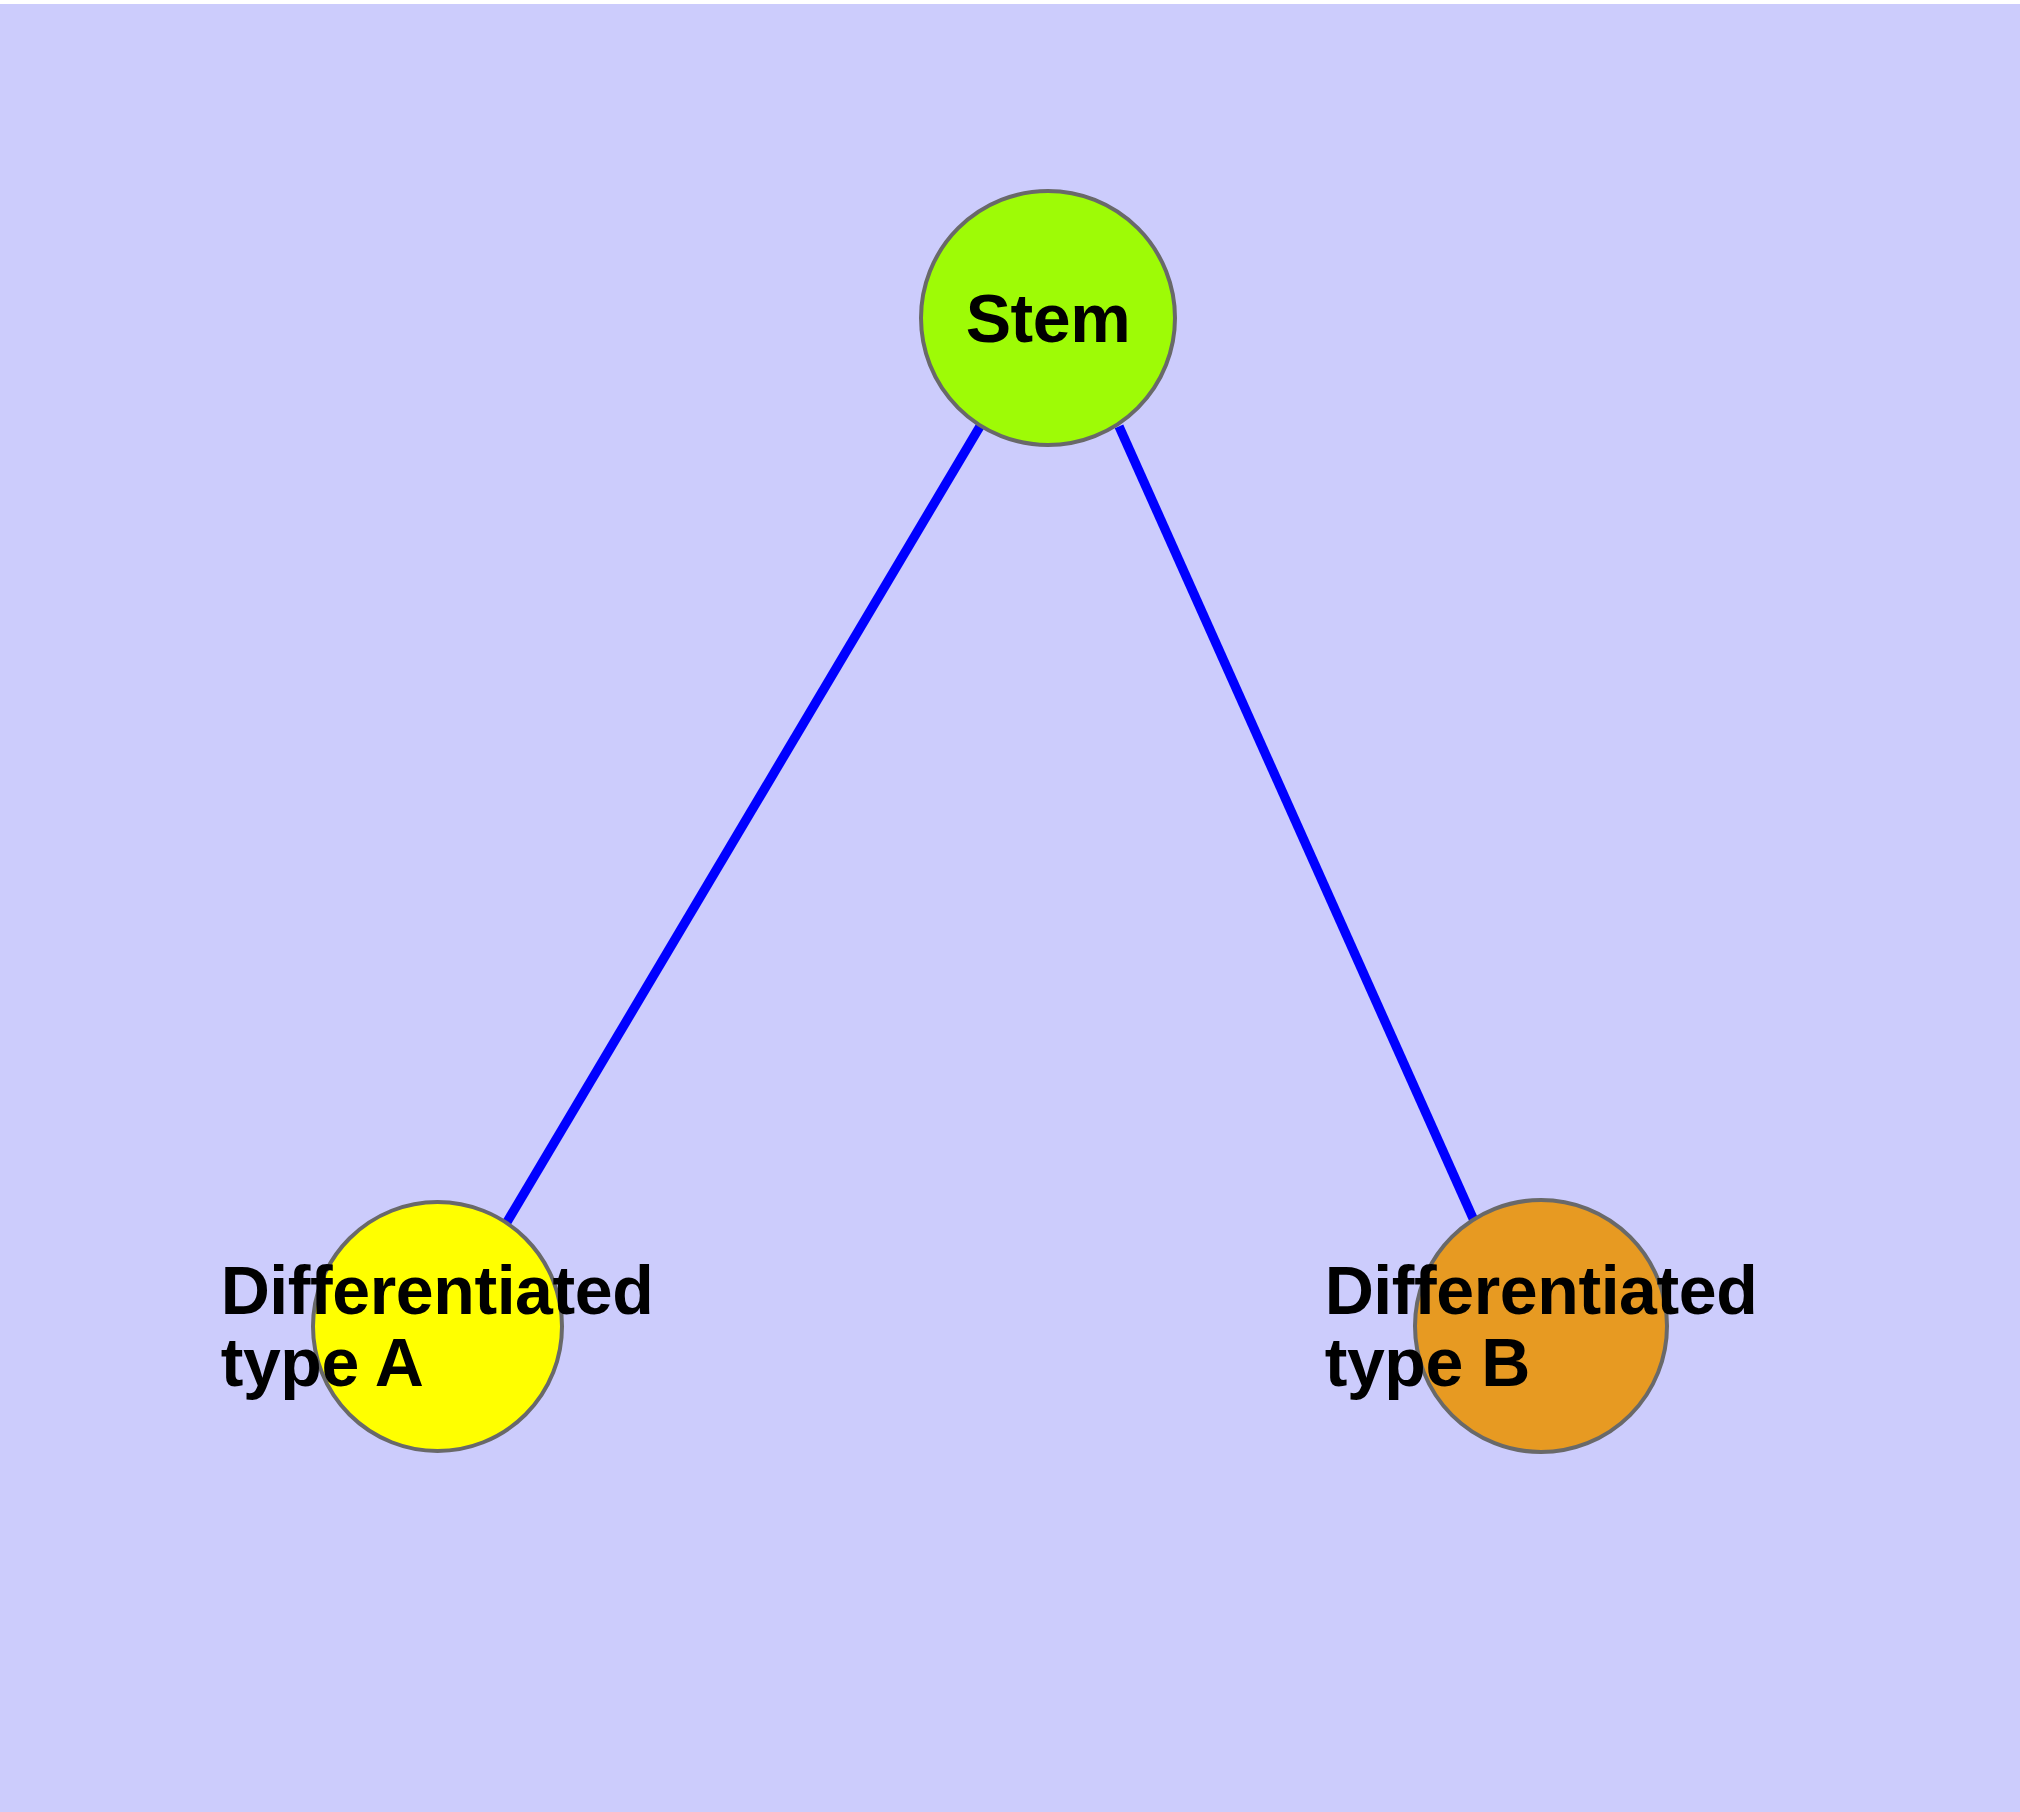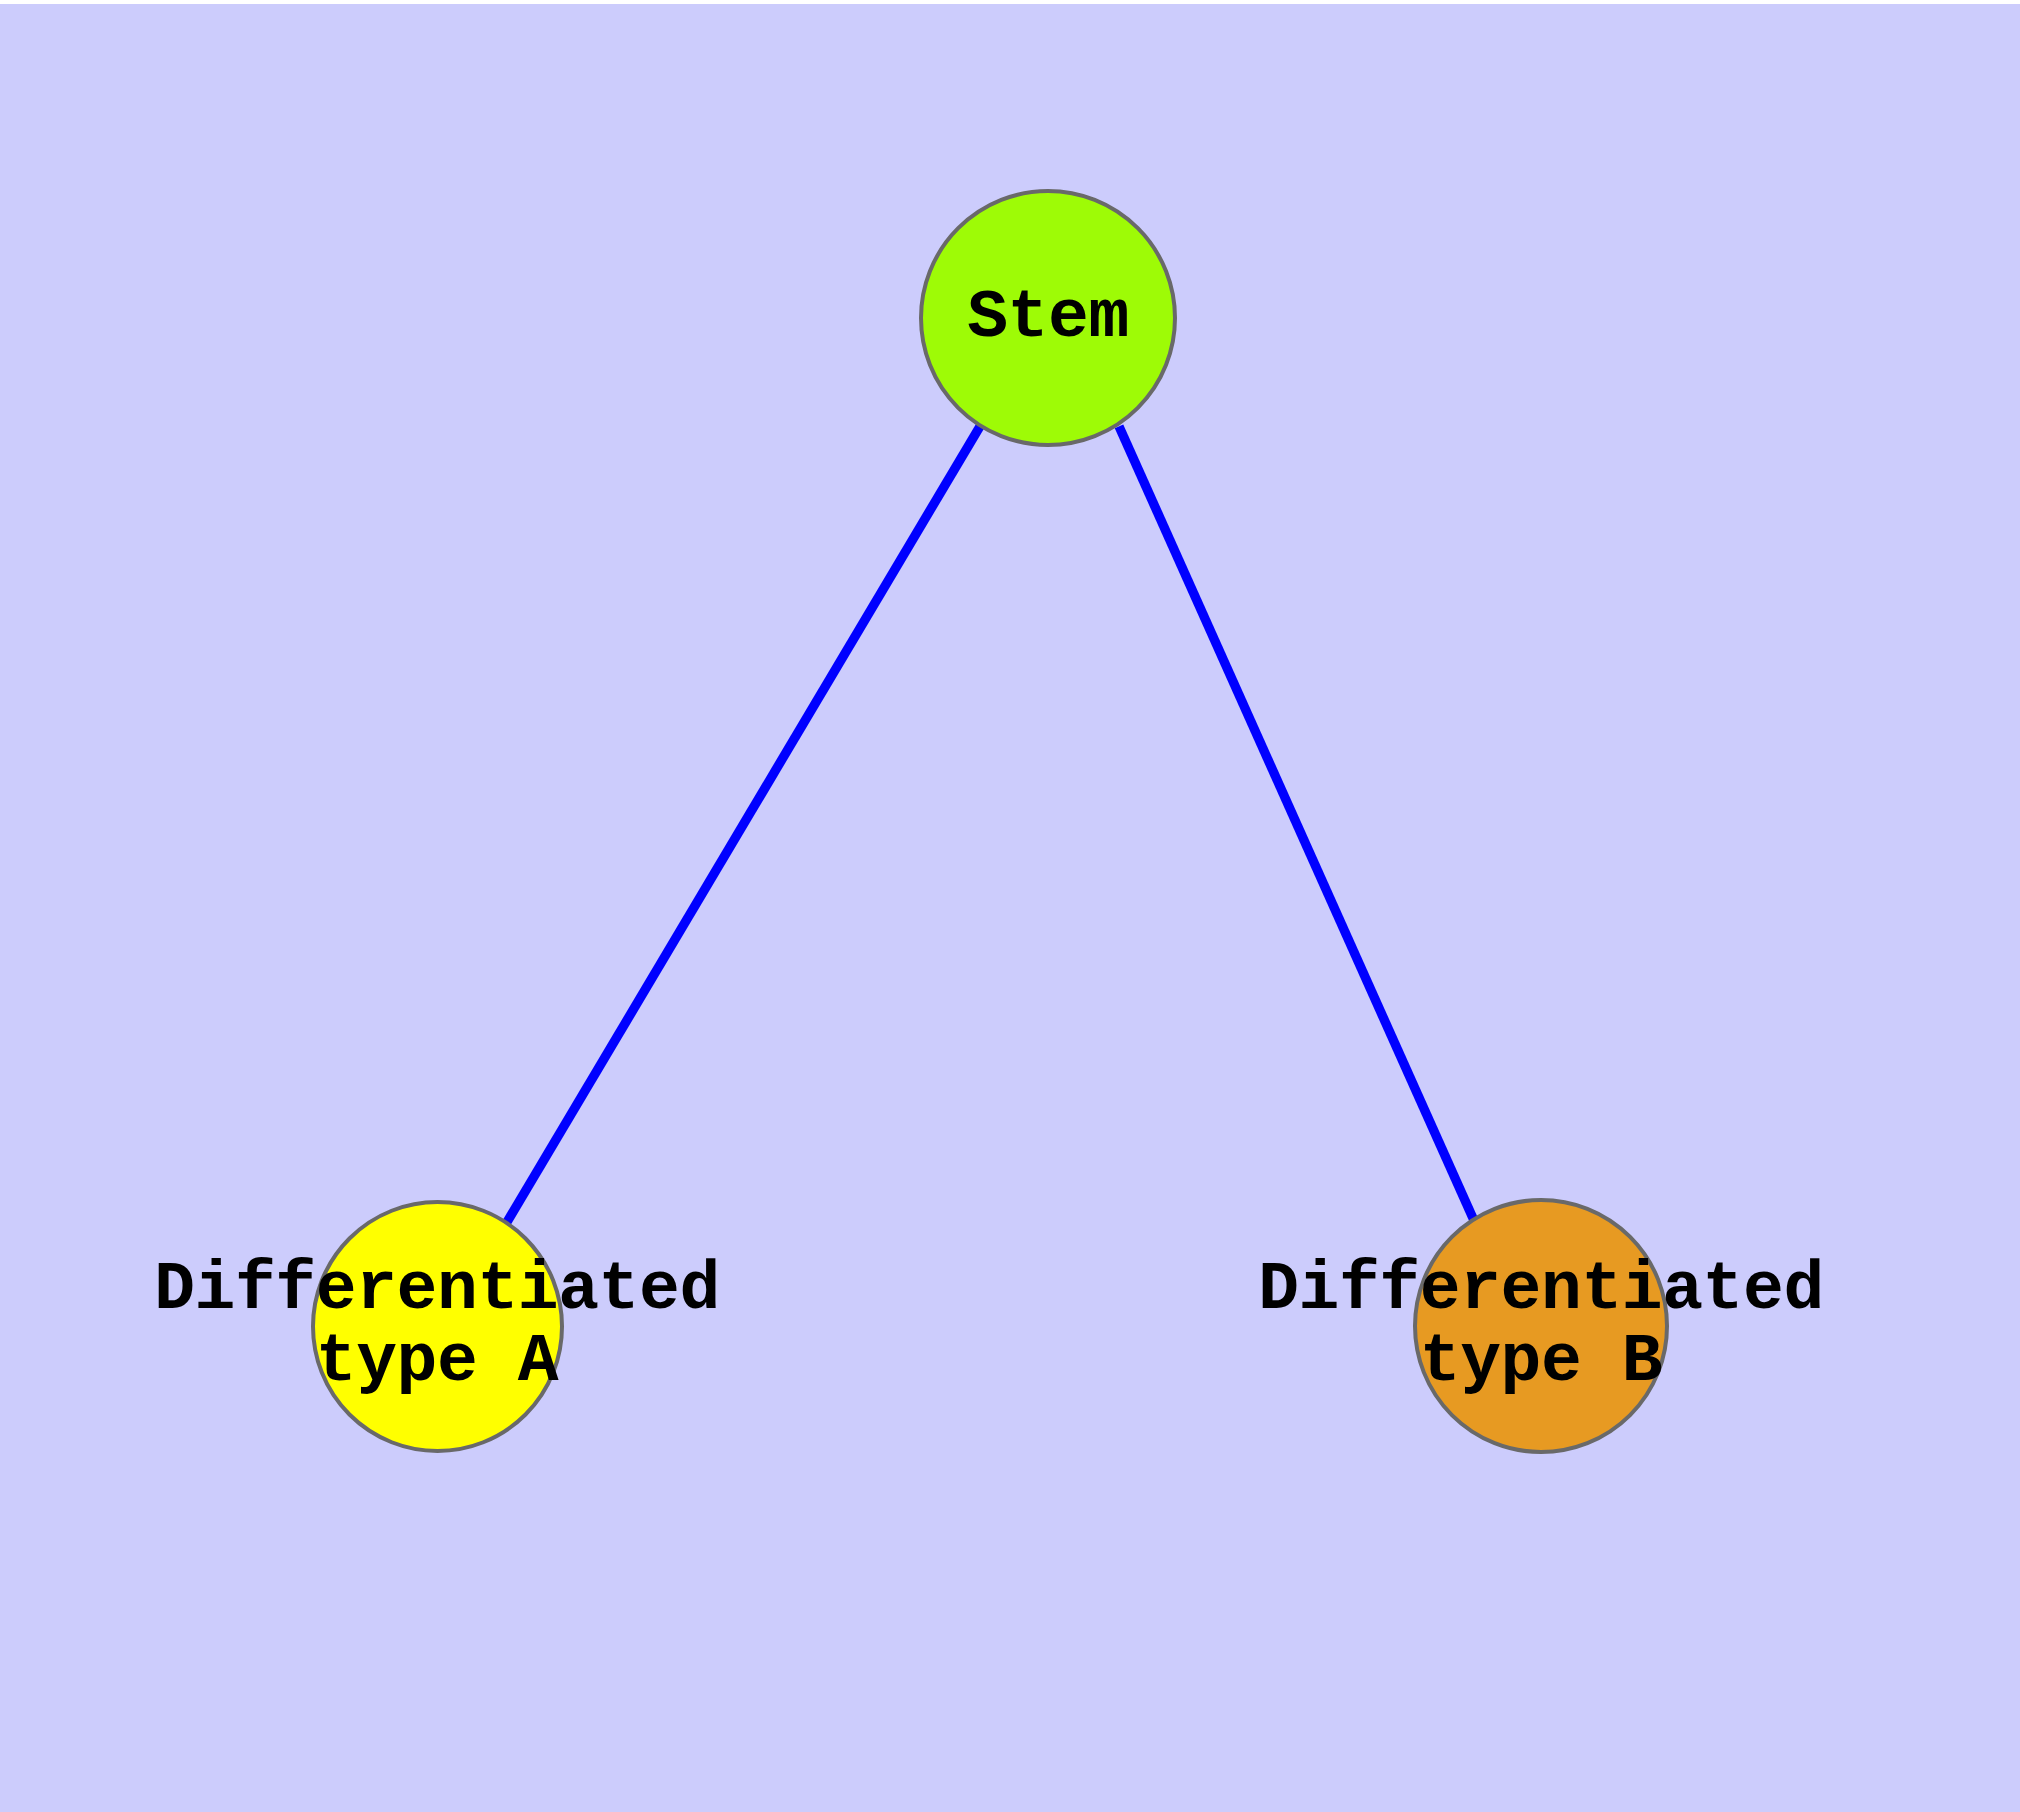--- a/index.html
+++ b/index.html
@@ -49,25 +49,23 @@
   }
   .node-label {
     position: absolute;
     left: 50%;
     top: 50%;
     transform: translate(-50%, -50%);
     color: #000000;
     font-weight: bold;
     font-size: 68px;
     line-height: 1.06;
-    text-align: center;
     white-space: pre;
     letter-spacing: -0.4px;
     pointer-events: none;
-    font-family: Liberation Mono, monospace;
   }
 </style>
 </head>
 <body>
 
 <div id="canvas" style="width: 2021px; height: 1812px; background: rgb(255, 255, 255);">
 
   <div id="plot-background" style="background: rgb(204, 204, 252); width: 2021px;"></div>
 
   <svg id="graph-svg" viewBox="0 0 2384 2138" preserveAspectRatio="none">

